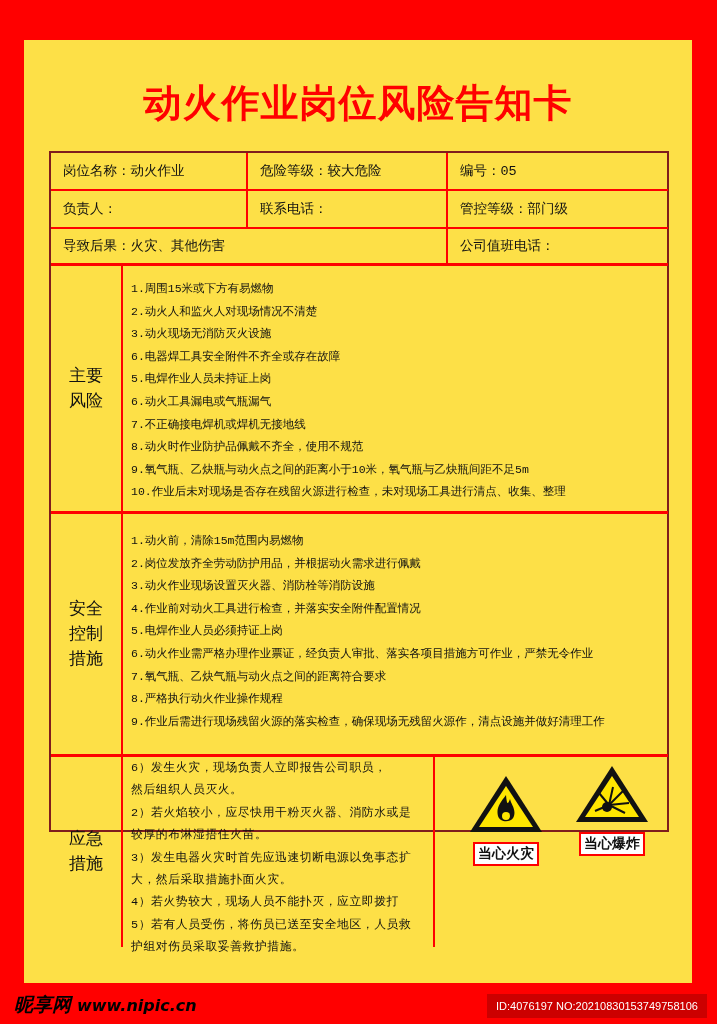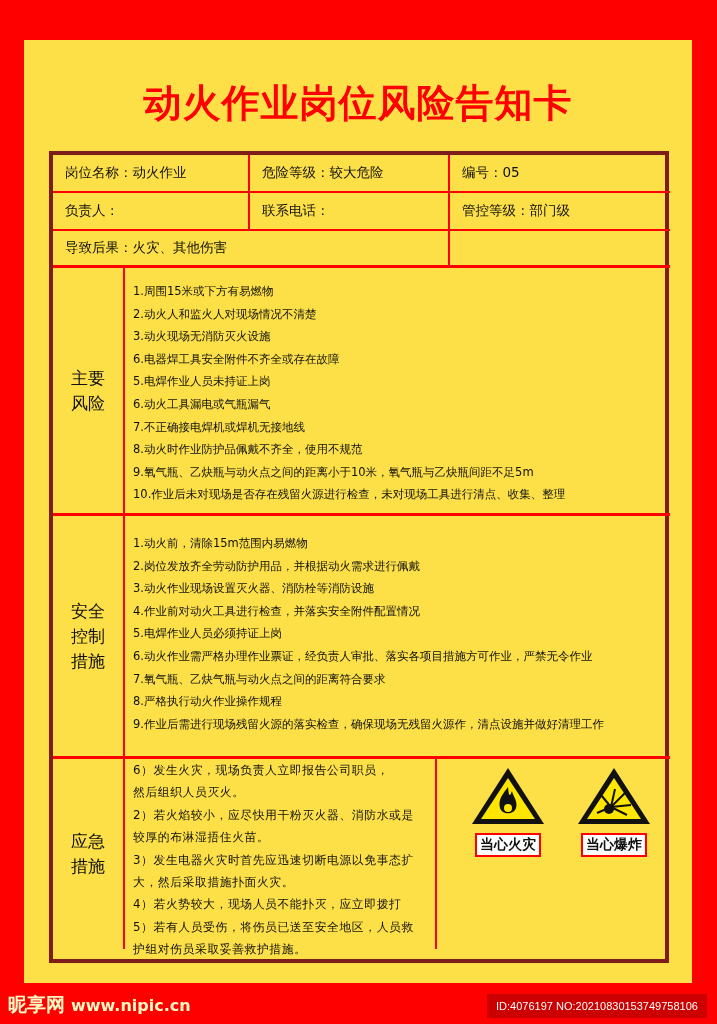--- a/index.html
+++ b/index.html
@@ -1,32 +1,32 @@
 <!DOCTYPE html>
 <html><head>
 <meta charset="utf-8">
 <style>
   * { box-sizing: border-box; margin: 0; padding: 0; }
   html, body { width: 717px; height: 1024px; overflow: hidden; }
   body { background: #ff0000; position: relative; font-family: "DejaVu Sans", "Liberation Sans", sans-serif; color: #111; }
   .panel { position: absolute; left: 24px; top: 40px; width: 668px; height: 943px; background: #fde047; }
   .title { position: absolute; left: 0; right: 0; top: 38px; text-align: center; color: #ff0000; font-size: 38px; font-weight: bold; letter-spacing: 1px; }
-  .card { position: absolute; left: 25px; top: 111px; width: 620px; height: 812px; border: 4px solid #7f1d1d; }
+  .card { position: absolute; left: 25px; top: 111px; width: 620px; height: 681px; border: 2px solid #7f1d1d; font-family: Liberation Mono, monospace; }
   .cell { position: absolute; font-size: 13.5px; display: flex; align-items: center; padding-left: 12px; white-space: nowrap; }
   .hline { position: absolute; height: 2px; background: #ff0000; }
   .vline { position: absolute; width: 2px; background: #ff0000; }
   .sec-label { position: absolute; left: 0; width: 70px; display: flex; align-items: center; justify-content: center; text-align: center; font-size: 17px; line-height: 25px; }
   .list { position: absolute; left: 80px; font-size: 11.5px; }
   .list .li { height: 22.6px; line-height: 22.6px; white-space: nowrap; }
   .emerg { position: absolute; left: 80px; top: 498px; width: 300px; font-size: 11.8px; line-height: 22.4px; letter-spacing: 0.6px; }
   .signs { position: absolute; left: 385px; top: 490px; width: 232px; height: 304px; }
   .sign { position: absolute; text-align: center; }
   .sign-label { display: inline-block; border: 2px solid #ff0000; font-size: 14px; font-weight: bold; padding: 1px 3px; color: #111; margin-top: 2px; background: #fff; }
   .mandatory-label { font-size: 13px; font-weight: bold; line-height: 16px; }
-  .footer-logo { position: absolute; left: 8px; top: 992px; color: #fef9c3; font-size: 19px; font-weight: bold; }
+  .footer-logo { position: absolute; left: 14px; top: 992px; color: #000000; font-size: 19px; font-weight: bold; font-style: italic; }
   .footer-logo .url { font-size: 16px; margin-left: 6px; }
   .footer-id { position: absolute; left: 487px; top: 994px; width: 220px; height: 24px; background: #cc0000; color: #fff; font-size: 11px; display: flex; align-items: center; justify-content: center; font-family: Liberation Sans, sans-serif; }
 </style>
 </head>
 <body>
 
 <div class="panel">
   <div class="title">动火作业岗位风险告知卡</div>
 
   <div class="card">
@@ -35,20 +35,21 @@
     <div class="cell" style="left:197px;top:0;width:198px;height:36px;">危险等级：较大危险</div>
     <div class="cell" style="left:397px;top:0;width:220px;height:36px;">编号：05</div>
 
     <div class="hline" style="left:0;top:36px;width:617px;"></div>
     <div class="cell" style="left:0;top:38px;width:195px;height:36px;">负责人：</div>
     <div class="cell" style="left:197px;top:38px;width:198px;height:36px;">联系电话：</div>
     <div class="cell" style="left:397px;top:38px;width:220px;height:36px;">管控等级：部门级</div>
 
     <div class="hline" style="left:0;top:74px;width:617px;"></div>
     <div class="cell" style="left:0;top:76px;width:395px;height:34px;">导致后果：火灾、其他伤害</div>
+    <div class="cell" style="left:397px;top:76px;width:220px;height:34px;">公司值班电话：</div>
 
     <div class="vline" style="left:195px;top:0;height:74px;"></div>
     <div class="vline" style="left:395px;top:0;height:110px;"></div>
 
     <div class="hline" style="left:0;top:110px;width:617px;height:3px;"></div>
 
     <div class="vline" style="left:70px;top:113px;height:681px;"></div>
 
     <div class="sec-label" style="top:113px;height:245px;">
       <div>
@@ -105,21 +106,21 @@
       <div>较厚的布淋湿捂住火苗。</div>
       <div>3）发生电器火灾时首先应迅速切断电源以免事态扩</div>
       <div>大，然后采取措施扑面火灾。</div>
       <div>4）若火势较大，现场人员不能扑灭，应立即拨打</div>
       <div>5）若有人员受伤，将伤员已送至安全地区，人员救</div>
       <div>护组对伤员采取妥善救护措施。</div>
     </div>
     <div class="vline" style="left:382px;top:604px;height:190px;"></div>
 
     <div class="signs" style="top:604px;">
-      <div class="sign" style="left:25px;top:6px;width:90px;">
+      <div class="sign" style="left:25px;top:16px;width:90px;">
         <svg width="78" height="62" viewBox="0 0 78 62">
           <polygon points="39,3 75,59 3,59" fill="#111"></polygon>
           <polygon points="39,13 66,54 12,54" fill="#ffe600"></polygon>
           <path d="M39,22 C33,30 29,35 31,43 C33,50 45,50 47,43 C49,36 44,31 43,26 C41,31 40,33 39,22 Z" fill="#111"></path>
           <circle cx="39" cy="43" r="4" fill="#ffe600"></circle>
         </svg>
         <div class="sign-label">当心火灾</div>
       </div>
       <div class="sign" style="left:130px;top:6px;width:92px;">
         <svg width="78" height="62" viewBox="0 0 78 62">

